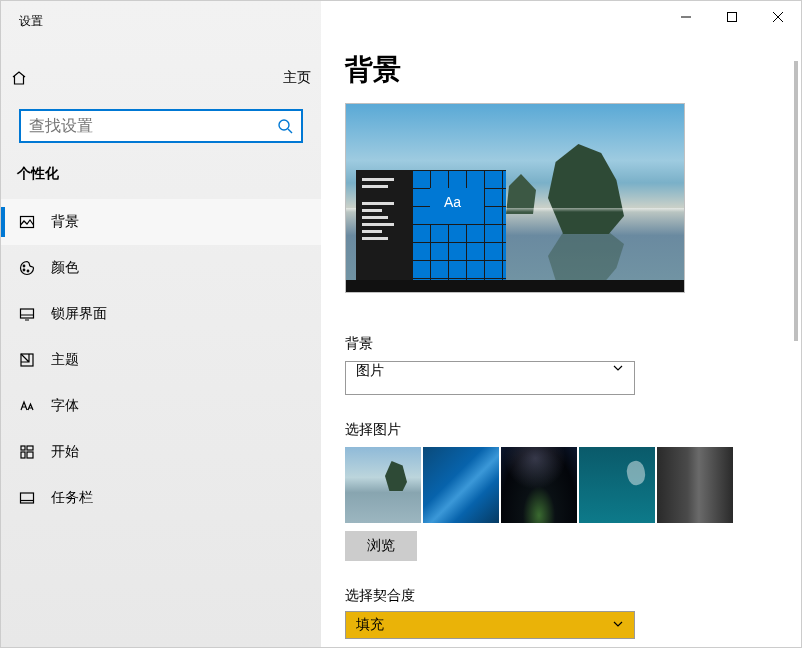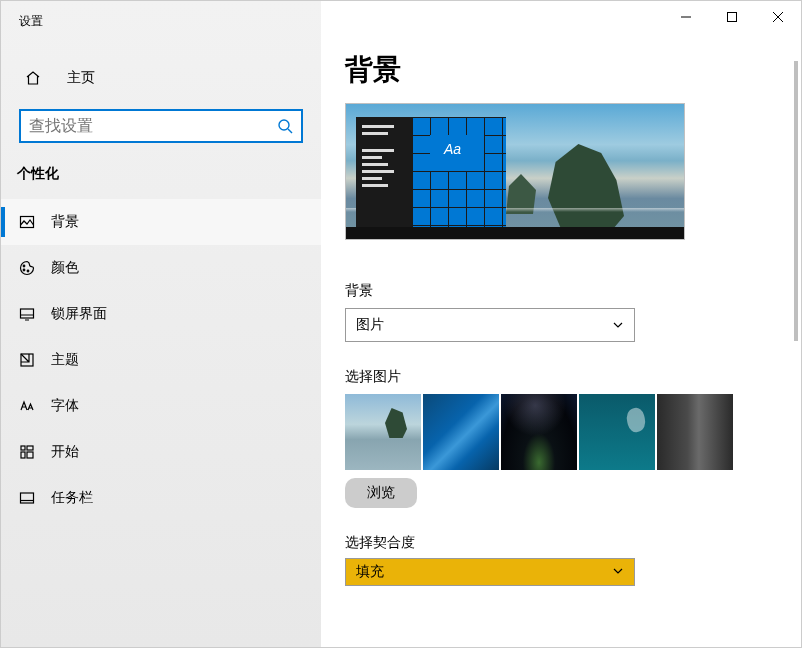--- a/index.html
+++ b/index.html
@@ -25,24 +25,25 @@
       height: 40px;
       display: flex;
       align-items: center;
       padding-left: 18px;
       font-size: 12px;
     }
     .main-title { }
     .home-row {
       display: flex;
       align-items: center;
-      gap: 26px;
-      padding: 10px 24px;
+      gap: 5px;
+      padding: 10px 10px;
       margin-top: 18px;
       cursor: pointer;
+      justify-content: space-between;
     }
     .home-row svg, .nav-item svg { width: 16px; height: 16px; flex-shrink: 0; }
     .search-wrap {
       margin: 12px 18px 18px 18px;
     }
     .search-box {
       display: flex;
       align-items: center;
       border: 2px solid #0078d4;
       background: #fff;
@@ -105,26 +106,25 @@
       cursor: pointer;
     }
     .page-title {
       font-size: 28px;
       font-weight: 600;
       margin-top: 50px;
       margin-bottom: 14px;
     }
     .preview {
       width: 340px;
-      height: 137px;
+      height: 190px;
       background: linear-gradient(to bottom, #5aa9d6 0%, #9ecbe0 30%, #7ab0c8 42%, #c9d0c8 55%, #6a8aa0 70%, #7396a4 100%);
       border: 1px solid #c0c0c0;
       position: relative;
       overflow: hidden;
-      font-style: italic;
     }
     .preview .rock1 {
       position: absolute;
       right: 60px; top: 40px;
       width: 76px; height: 90px;
       background: #2e4a36;
       clip-path: polygon(20% 100%, 0% 60%, 10% 20%, 40% 0%, 70% 10%, 90% 40%, 100% 80%, 80% 100%);
     }
     .preview .rock1b {
       position: absolute;
@@ -193,21 +193,20 @@
     .section-label {
       font-size: 14px;
       margin-top: 42px;
       margin-bottom: 8px;
     }
     .dropdown {
       width: 290px;
       height: 34px;
       border: 1px solid #999;
       display: flex;
-      align-items: center;
       justify-content: space-between;
       padding: 0 10px;
       cursor: pointer;
       background: #fff;
     }
     .dropdown .chev { display: flex; }
     .section-label2 {
       font-size: 14px;
       margin-top: 26px;
       margin-bottom: 8px;
@@ -229,21 +228,20 @@
     .t3::before{content:"";position:absolute;inset:0;background:radial-gradient(circle at 45% 15%,rgba(200,200,255,0.25),transparent 40%);}
     .t4 { background: linear-gradient(to bottom, #0a5a6a 0%, #0d7a8a 100%); position: relative; }
     .t4::after{content:"";position:absolute;right:10px;top:14px;width:18px;height:24px;background:rgba(255,255,255,0.45);border-radius:50% 40% 50% 40%;transform:rotate(-15deg);}
     .t5 { background: linear-gradient(to right, #2a2a2a 0%, #4a4a4a 40%, #6a6a6a 55%, #2a2a2a 100%); }
     .browse-btn {
       display: inline-block;
       padding: 6px 22px;
       background: #ccc;
       cursor: pointer;
       margin-top: 2px;
-      border-radius: 10px;
     }
     .section-label3 {
       font-size: 14px;
       margin-top: 26px;
       margin-bottom: 6px;
     }
     .dropdown2 {
       width: 290px;
       height: 28px;
       border: 1px solid #999;

